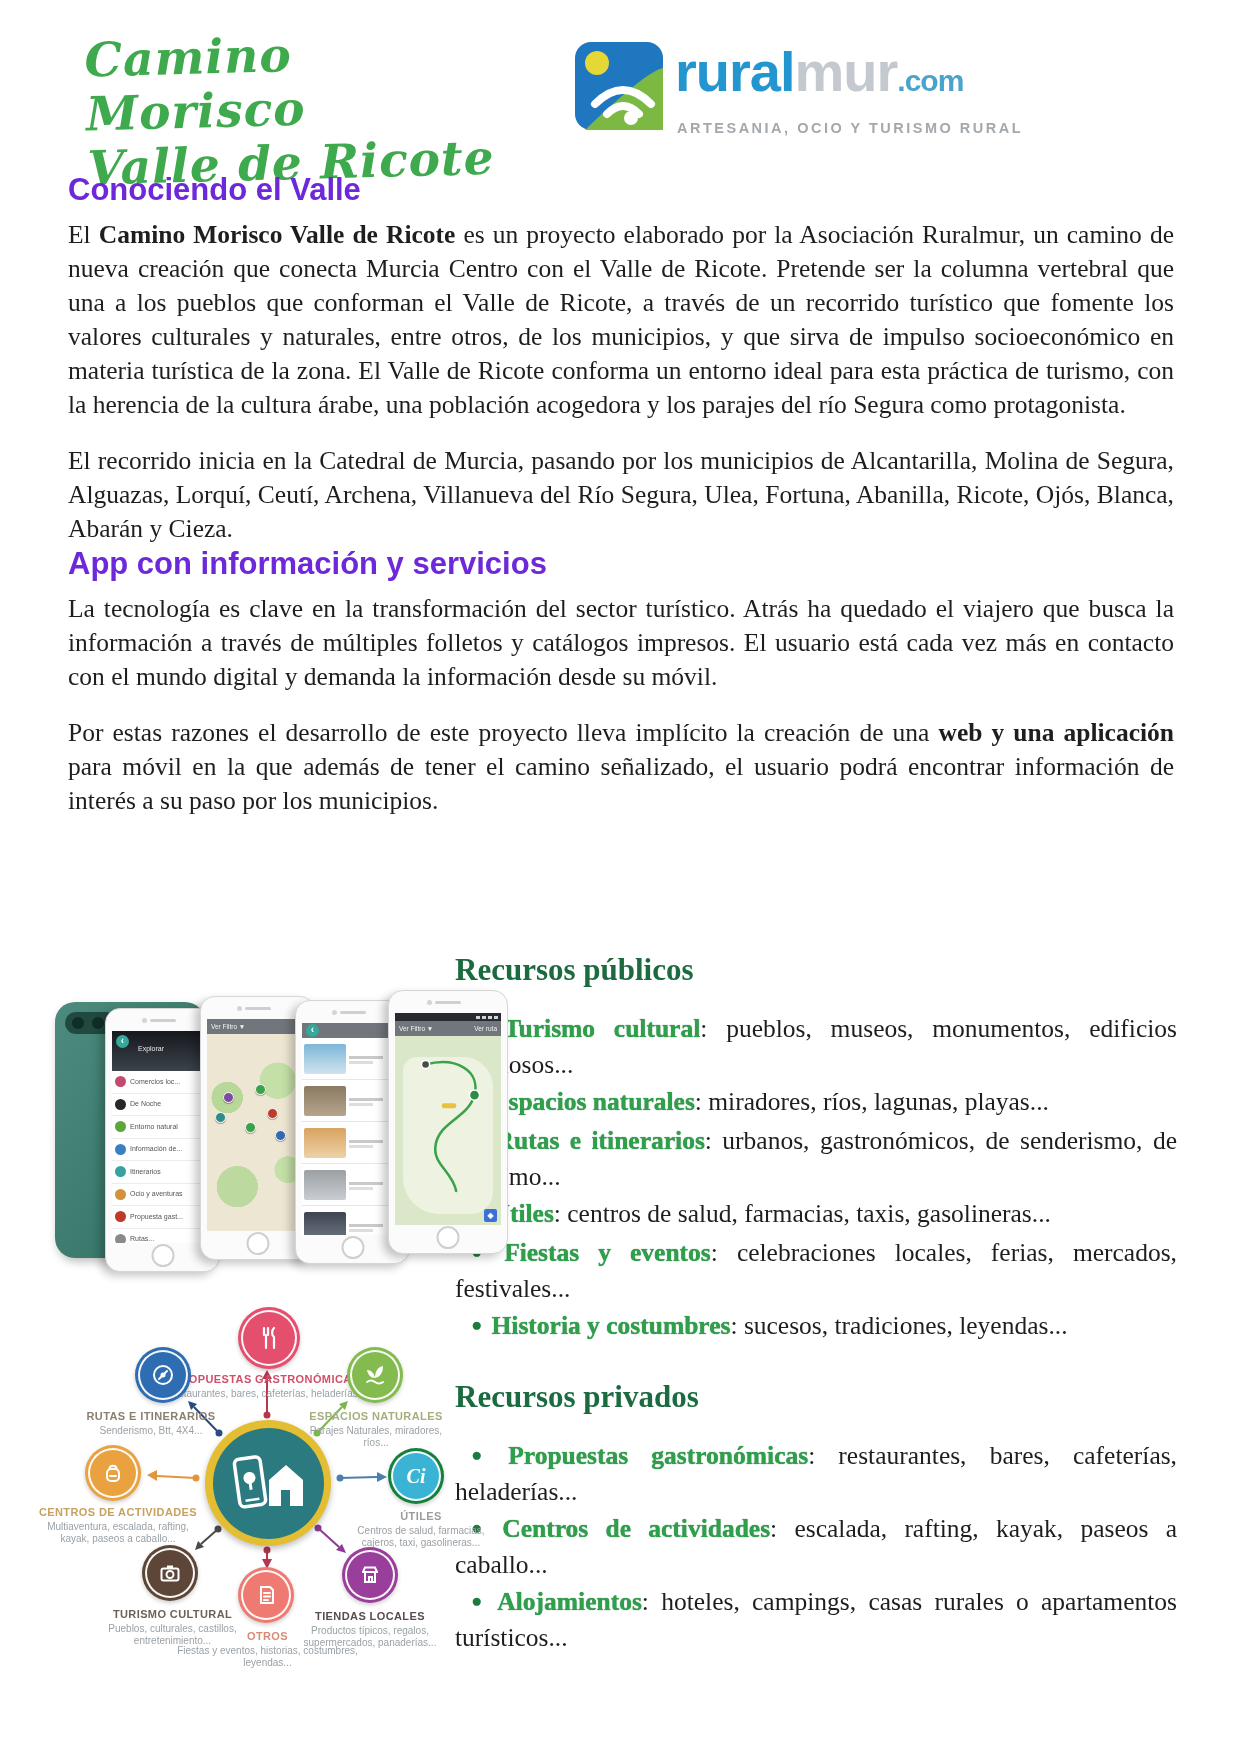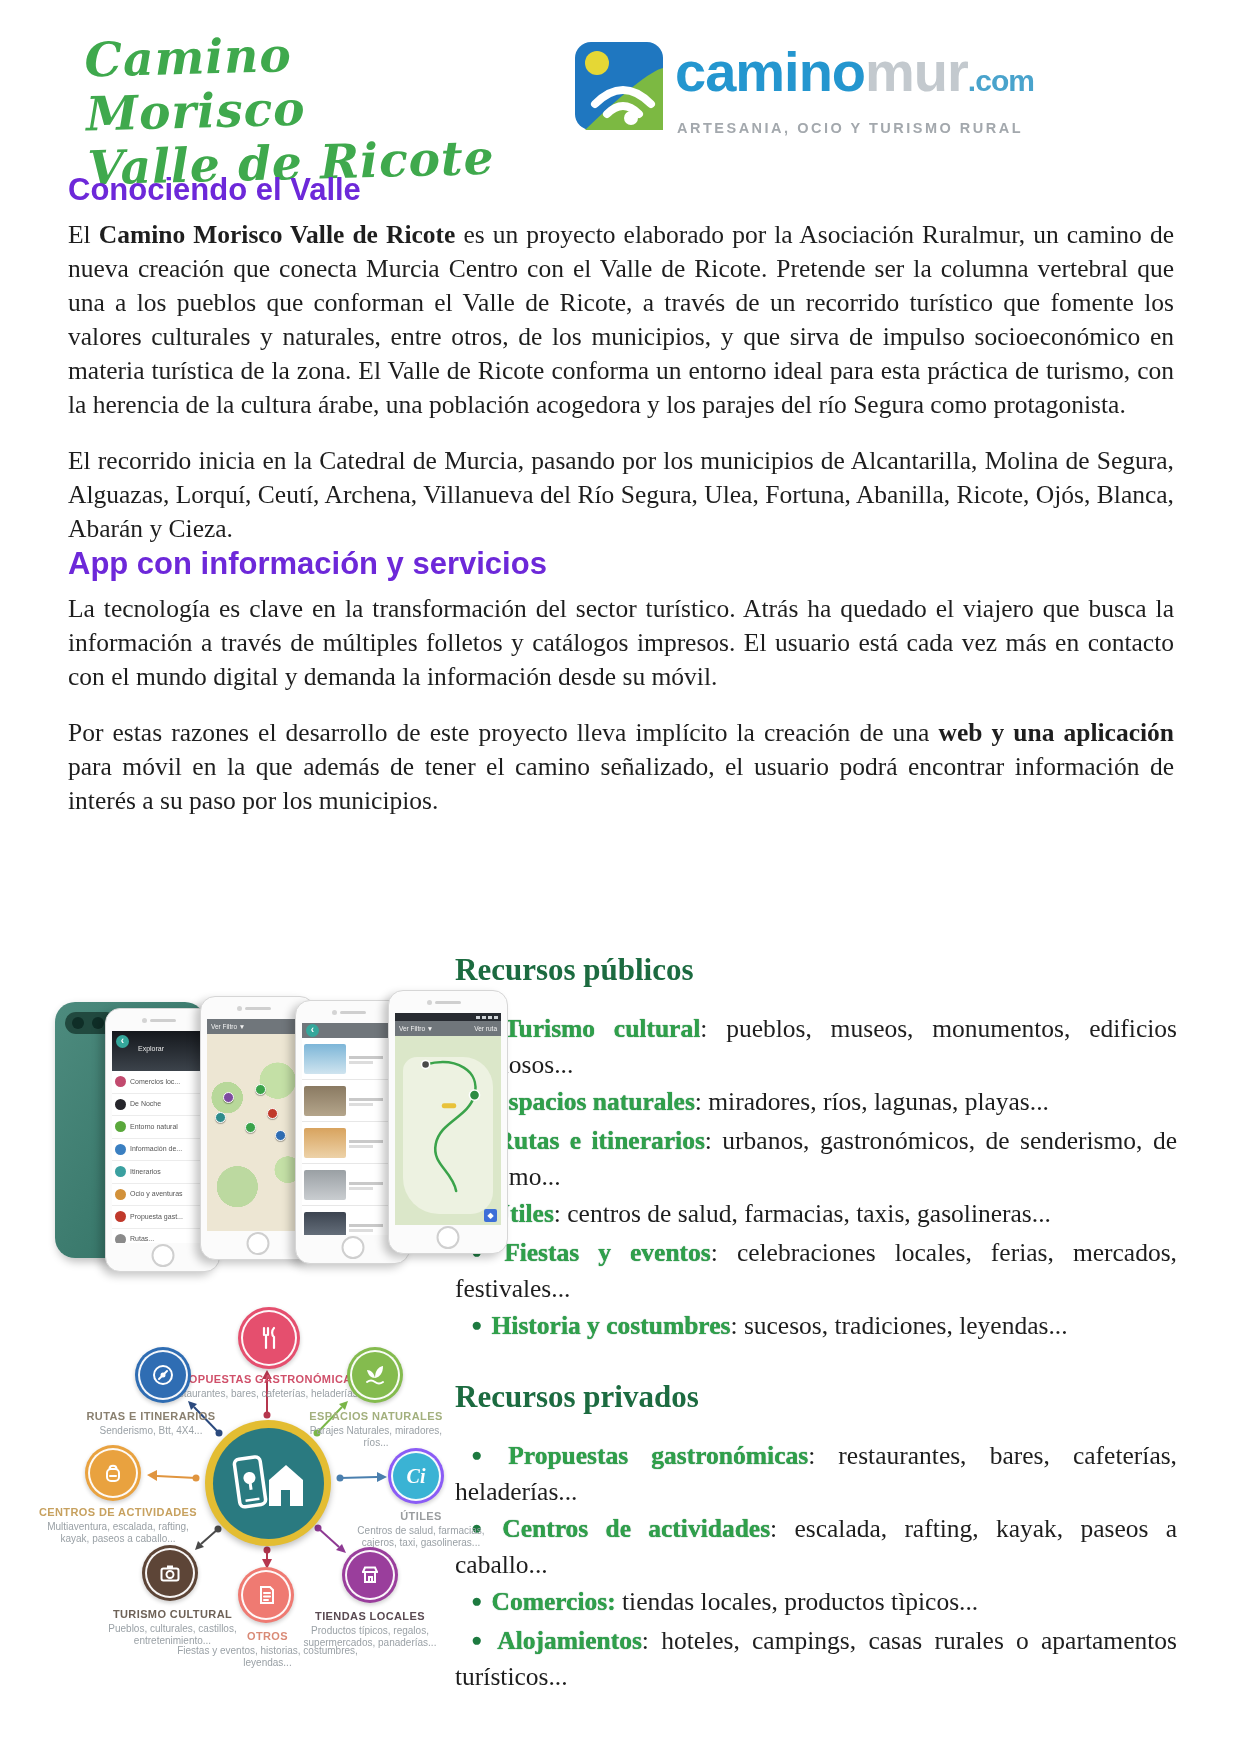--- a/index.html
+++ b/index.html
@@ -121,21 +121,21 @@
   <div class="rlogo">
     <svg class="rlogo-icon" viewBox="0 0 88 88">
       <rect x="0" y="0" width="88" height="88" rx="16" fill="#1f77c0"></rect>
       <circle cx="22" cy="21" r="12" fill="#e5d735"></circle>
       <path d="M88,88 L10,88 Q70,30 88,26 Z" fill="#7cb942"></path>
       <path d="M20,62 Q48,34 76,62" stroke="#ffffff" stroke-width="8" fill="none" stroke-linecap="round"></path>
       <path d="M32,72 Q48,56 64,72" stroke="#ffffff" stroke-width="8" fill="none" stroke-linecap="round"></path>
       <circle cx="56" cy="76" r="7" fill="#ffffff"></circle>
     </svg>
     <div class="rlogo-text">
-      <span class="rl-rural">camino</span><span class="rl-mur">mur</span><span class="rl-com">.com</span>
+      <span class="rl-rural">rural</span><span class="rl-mur">mur</span><span class="rl-com">.com</span>
     </div>
     <div class="rlogo-tag">ARTESANIA, OCIO Y TURISMO RURAL</div>
   </div>
 
   <div class="maintext">
     <h2 class="bluehead">Conociendo el Valle</h2>
     <p class="para"><span>El </span><span class="bold-inline">Camino Morisco Valle de Ricote</span><span> es un proyecto elaborado por la Asociación Ruralmur, un camino de nueva creación que conecta Murcia Centro con el Valle de Ricote. Pretende ser la columna vertebral que una a los pueblos que conforman el Valle de Ricote, a través de un recorrido turístico que fomente los valores culturales y naturales, entre otros, de los municipios, y que sirva de impulso socioeconómico en materia turística de la zona. El Valle de Ricote conforma un entorno ideal para esta práctica de turismo, con la herencia de la cultura árabe, una población acogedora y los parajes del río Segura como protagonista.</span></p>
     <p class="para">El recorrido inicia en la Catedral de Murcia, pasando por los municipios de Alcantarilla, Molina de Segura, Alguazas, Lorquí, Ceutí, Archena, Villanueva del Río Segura, Ulea, Fortuna, Abanilla, Ricote, Ojós, Blanca, Abarán y Cieza.</p>
     <h2 class="bluehead mt14">App con información y servicios</h2>
     <p class="para" style="margin-top:0">La tecnología es clave en la transformación del sector turístico. Atrás ha quedado el viajero que busca la información a través de múltiples folletos y catálogos impresos. El usuario está cada vez más en contacto con el mundo digital y demanda la información desde su móvil.</p>
@@ -150,21 +150,20 @@
       <li><span class="dot">●</span><span class="blabel">Rutas e itinerarios</span><span>: urbanos, gastronómicos, de senderismo, de ciclismo...</span></li>
       <li><span class="dot">●</span><span class="blabel">Útiles</span><span>: centros de salud, farmacias, taxis, gasolineras...</span></li>
       <li><span class="dot">●</span><span class="blabel">Fiestas y eventos</span><span>: celebraciones locales, ferias, mercados, festivales...</span></li>
       <li><span class="dot">●</span><span class="blabel">Historia y costumbres</span><span>: sucesos, tradiciones, leyendas...</span></li>
     </ul>
     <div class="privblock">
       <h3 class="greenhead">Recursos privados</h3>
       <ul class="bullets">
         <li><span class="dot">●</span><span class="blabel">Propuestas gastronómicas</span><span>: restaurantes, bares, cafeterías, heladerías...</span></li>
         <li><span class="dot">●</span><span class="blabel">Centros de actividades</span><span>: escalada, rafting, kayak, paseos a caballo...</span></li>
-        <li><span class="dot">●</span><span class="blabel">Comercios:</span><span> tiendas locales, productos tìpicos...</span></li>
         <li><span class="dot">●</span><span class="blabel">Alojamientos</span><span>: hoteles, campings, casas rurales o apartamentos turísticos...</span></li>
       </ul>
     </div>
   </div>
 
   <div class="phones">
     <div class="phback">
       <div class="cam">
           <i class="c1"></i>
           <i class="c2"></i>
@@ -436,21 +435,21 @@
             </svg>
         </div>
       </div>
     </div>
     <div class="nlabel" style="left:-20px;top:228px;width:160px;">
       <div class="ntitle" style="color: rgb(199, 161, 95);">CENTROS DE ACTIVIDADES</div>
       <div class="nsub">Multiaventura, escalada, rafting, kayak, paseos a caballo...</div>
     </div>
 
     <div class="nodew" style="left:330px;top:170px;">
-      <div class="circ" style="background: #8b5cf6;">
+      <div class="circ" style="background: #15803d;">
         <div class="circ2" style="background: rgb(58, 179, 212);">
           <span class="ci-txt">Ci</span>
         </div>
       </div>
     </div>
     <div class="nlabel" style="left:288px;top:232px;width:150px;">
       <div class="ntitle" style="color: rgb(154, 157, 159);">ÚTILES</div>
       <div class="nsub">Centros de salud, farmacias, cajeros, taxi, gasolineras...</div>
     </div>
 

